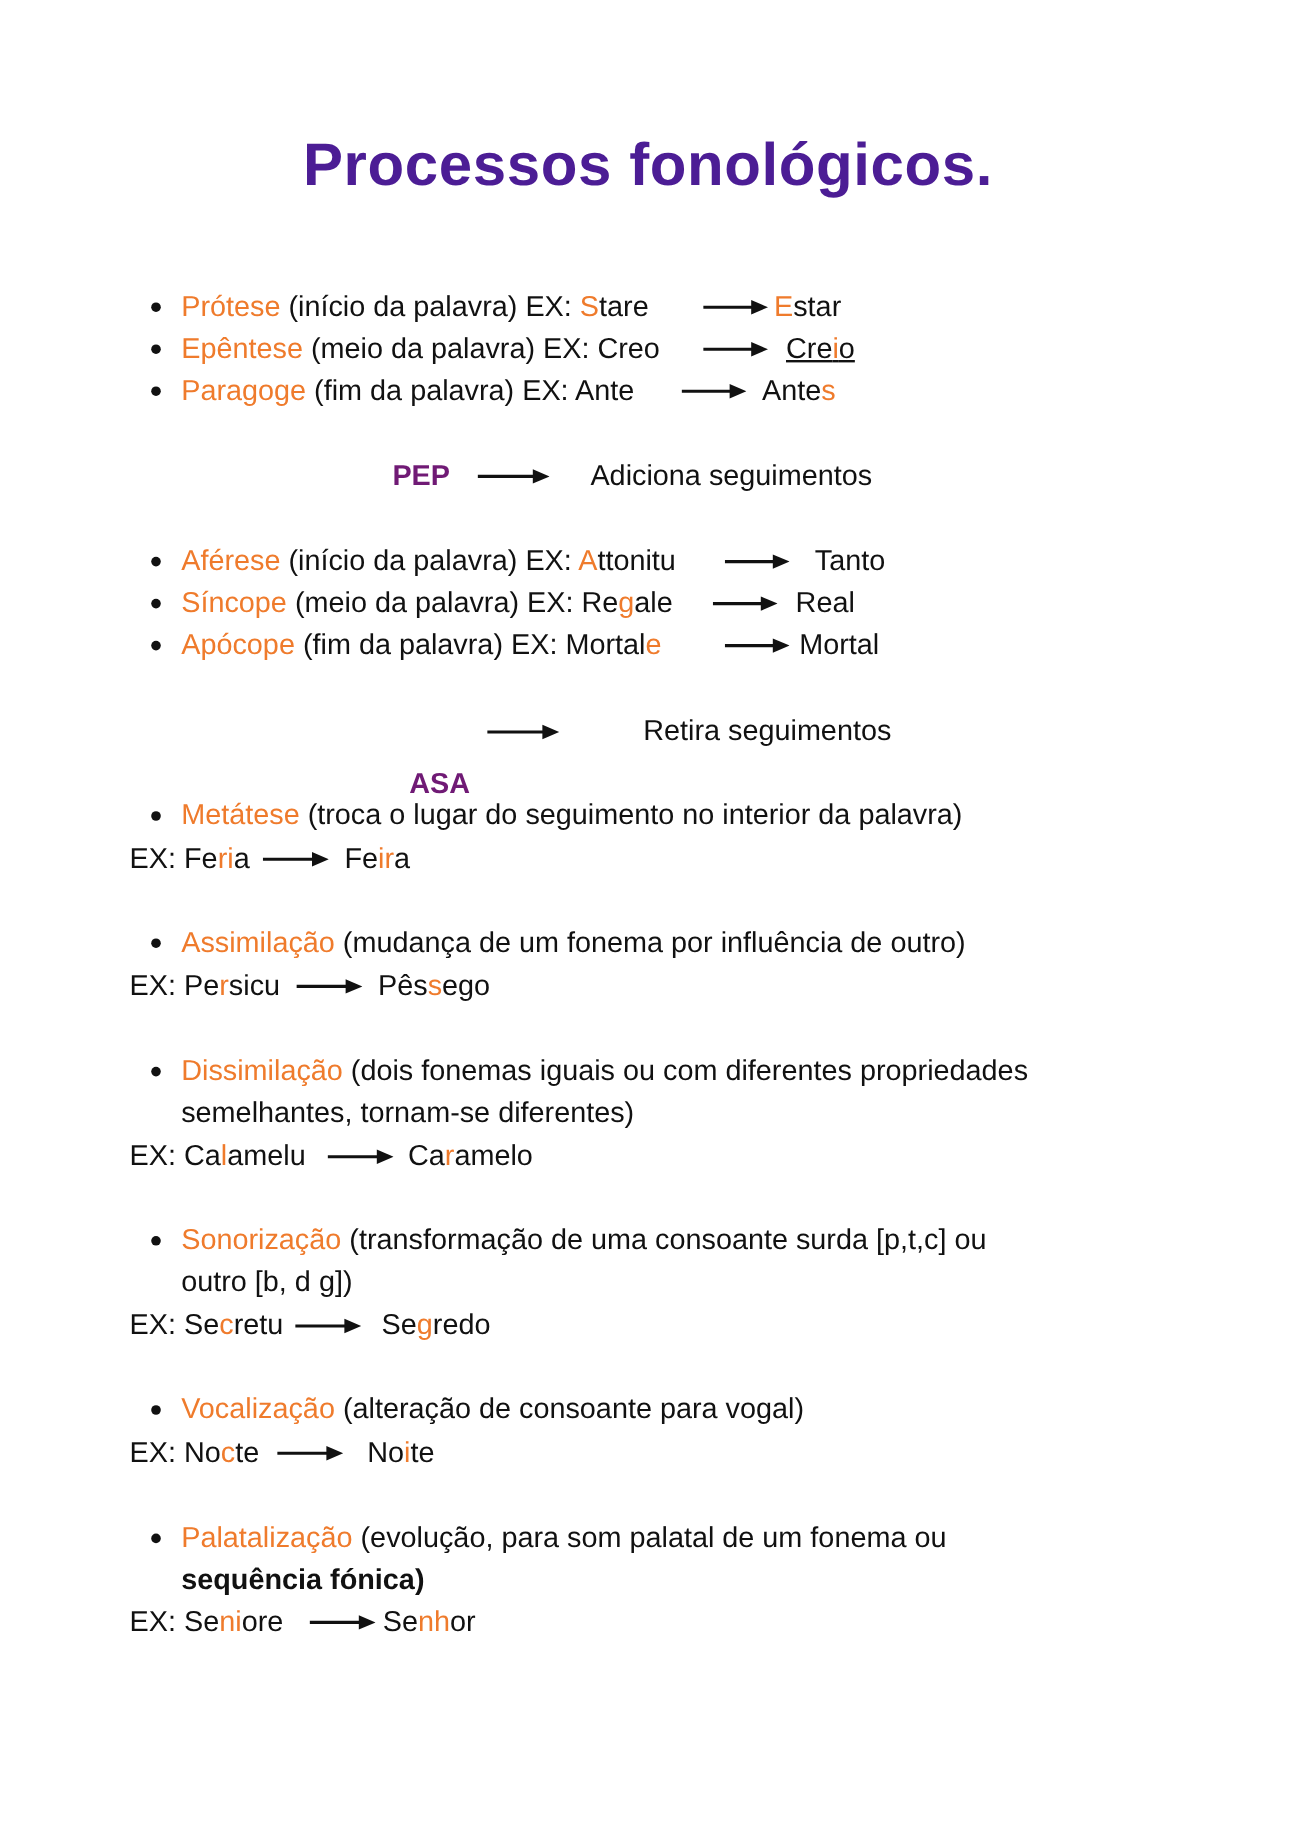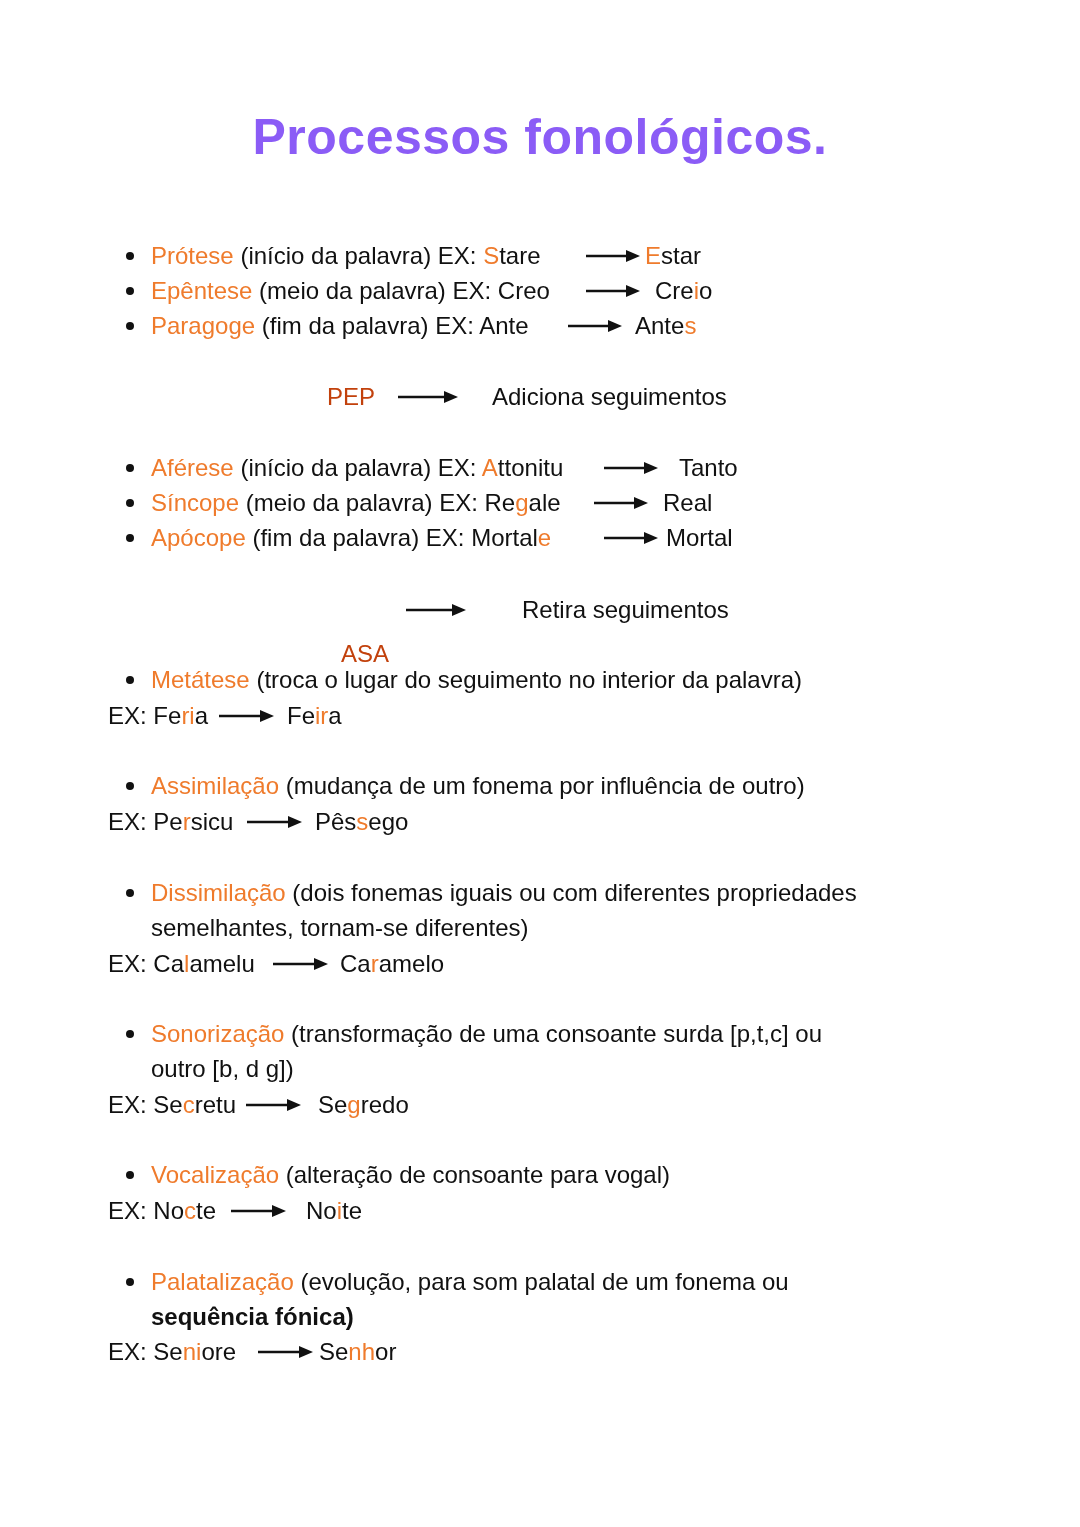--- a/index.html
+++ b/index.html
@@ -1,27 +1,27 @@
 <!DOCTYPE html>
 <html><head>
 <meta charset="utf-8">
 <style>
   html, body { margin: 0; padding: 0; background: #ffffff; }
   body { width: 1080px; height: 1527px; position: relative; overflow: hidden;
          font-family: "DejaVu Sans", sans-serif; color: #111111; }
   .title { position: absolute; left: 0; width: 1080px; top: 108px; text-align: center;
            font-family: "Liberation Sans", sans-serif; font-weight: bold; font-size: 50px;
-           color: #8b5cf6; letter-spacing: 0.5px; }
+           color: #4c1d95; letter-spacing: 0.5px; }
   .line { position: absolute; font-size: 24px; line-height: 34px; white-space: nowrap;
           font-family: "Liberation Sans", sans-serif; }
   .o { color: #ef7b2c; }
   .bullet { position: absolute; width: 8px; height: 8px; border-radius: 50%; background: #111; }
   .arrow { position: absolute; height: 14px; }
   .arrow svg { display: block; }
-  .summary-key { font-weight: normal; color: #c2410c; }
+  .summary-key { font-weight: bold; color: #701a75; }
 </style>
 </head>
 <body>
 
 <div class="title">Processos fonológicos.</div>
 
 <div id="content">
     <div class="bullet" style="left: 126px; top: 252px;"></div>
     <div class="line" style="left: 151px; top: 239px;"><span class="o">Prótese</span><span> (início da palavra) EX: </span><span><span class="o">S</span><span>tare</span></span></div>
     <div class="arrow" style="left: 586px; top: 249px;">
@@ -32,21 +32,21 @@
     </div>
     <div class="line" style="left: 645px; top: 239px;"><span><span class="o">E</span><span>star</span></span></div>
     <div class="bullet" style="left: 126px; top: 287px;"></div>
     <div class="line" style="left: 151px; top: 274px;"><span class="o">Epêntese</span><span> (meio da palavra) EX: </span><span><span>Creo</span></span></div>
     <div class="arrow" style="left: 586px; top: 284px;">
       <svg width="54" height="14" viewBox="0 0 54 14">
         <line x1="0" y1="7" x2="42" y2="7" stroke="#111" stroke-width="2.6"></line>
         <polygon points="40,1 54,7 40,13" fill="#111"></polygon>
       </svg>
     </div>
-    <div class="line" style="left: 655px; top: 274px;"><span><span>Cre</span><span class="o">i</span><span>o</span></span></div>
+    <div class="line" style="left: 655px; top: 274px; text-decoration: underline;"><span><span>Cre</span><span class="o">i</span><span>o</span></span></div>
     <div class="bullet" style="left: 126px; top: 322px;"></div>
     <div class="line" style="left: 151px; top: 309px;"><span class="o">Paragoge</span><span> (fim da palavra) EX: </span><span><span>Ante</span></span></div>
     <div class="arrow" style="left: 568px; top: 319px;">
       <svg width="54" height="14" viewBox="0 0 54 14">
         <line x1="0" y1="7" x2="42" y2="7" stroke="#111" stroke-width="2.6"></line>
         <polygon points="40,1 54,7 40,13" fill="#111"></polygon>
       </svg>
     </div>
     <div class="line" style="left: 635px; top: 309px;"><span><span>Ante</span><span class="o">s</span></span></div>
     <div class="bullet" style="left: 126px; top: 464px;"></div>
@@ -84,21 +84,21 @@
       </svg>
     </div>
     <div class="line" style="left: 492px; top: 380px;">Adiciona seguimentos</div>
     <div class="line summary-key" style="left: 341px; top: 593px; margin-top: 44px;">ASA</div>
     <div class="arrow" style="left: 406px; top: 603px;">
       <svg width="60" height="14" viewBox="0 0 60 14">
         <line x1="0" y1="7" x2="48" y2="7" stroke="#111" stroke-width="2.6"></line>
         <polygon points="46,1 60,7 46,13" fill="#111"></polygon>
       </svg>
     </div>
-    <div class="line" style="left: 522px; top: 593px;">Retira seguimentos</div>
+    <div class="line" style="left: 536px; top: 593px;">Retira seguimentos</div>
     <div class="bullet" style="left: 126px; top: 676px;"></div>
     <div class="line" style="left: 151px; top: 663px;"><span class="o">Metátese</span><span> (troca o lugar do seguimento no interior da palavra)</span></div>
     <div class="line" style="left: 108px; top: 699px;"><span>EX: </span><span><span>Fe</span><span class="o">ri</span><span>a</span></span></div>
     <div class="arrow" style="left: 219px; top: 709px;">
       <svg width="55" height="14" viewBox="0 0 55 14">
         <line x1="0" y1="7" x2="43" y2="7" stroke="#111" stroke-width="2.6"></line>
         <polygon points="41,1 55,7 41,13" fill="#111"></polygon>
       </svg>
     </div>
     <div class="line" style="left: 287px; top: 699px;"><span><span>Fe</span><span class="o">ir</span><span>a</span></span></div>

